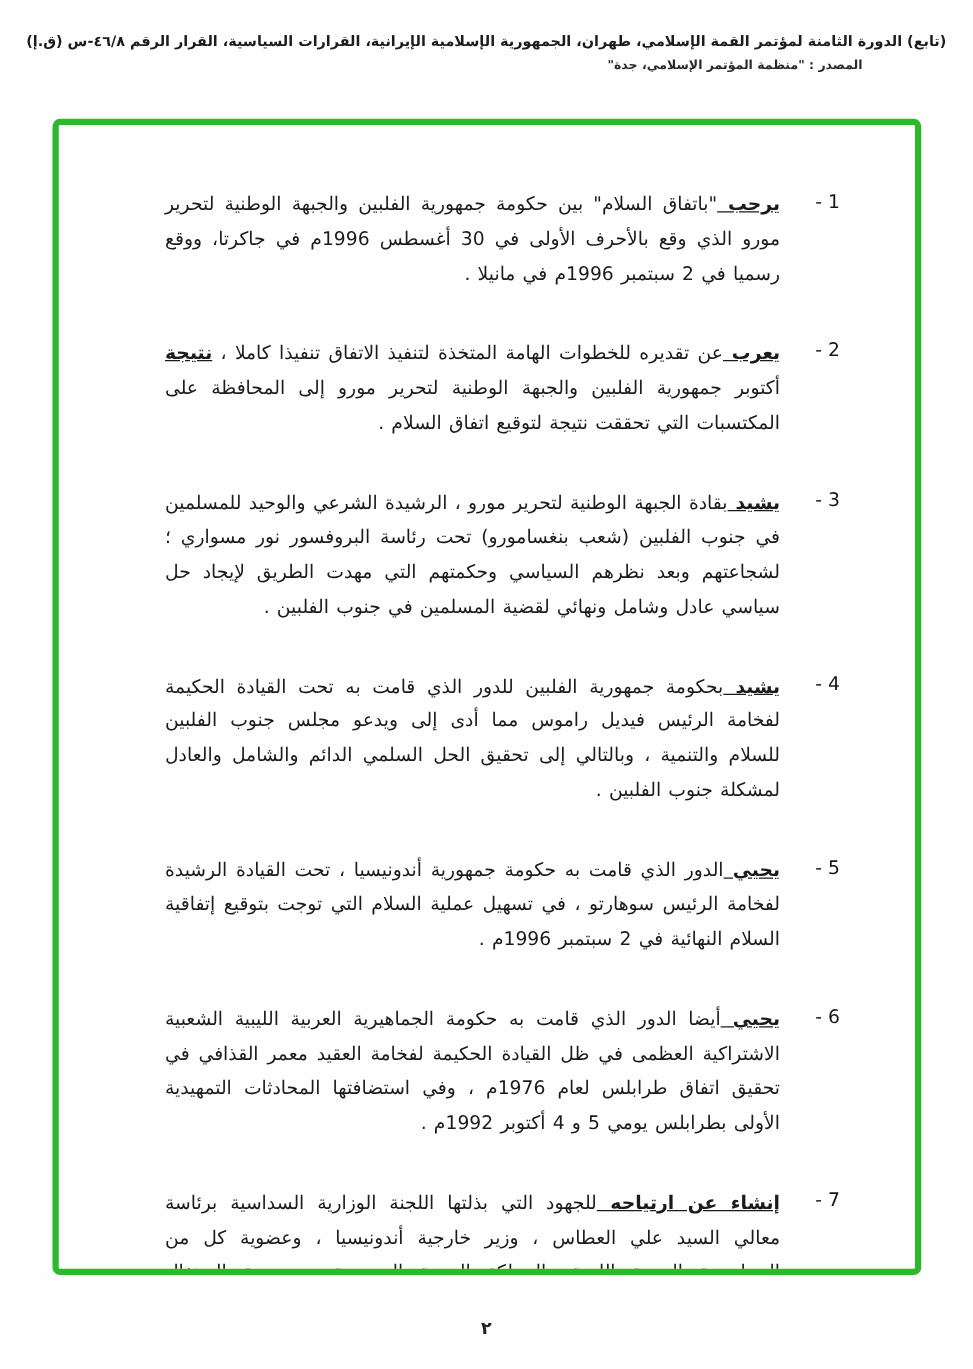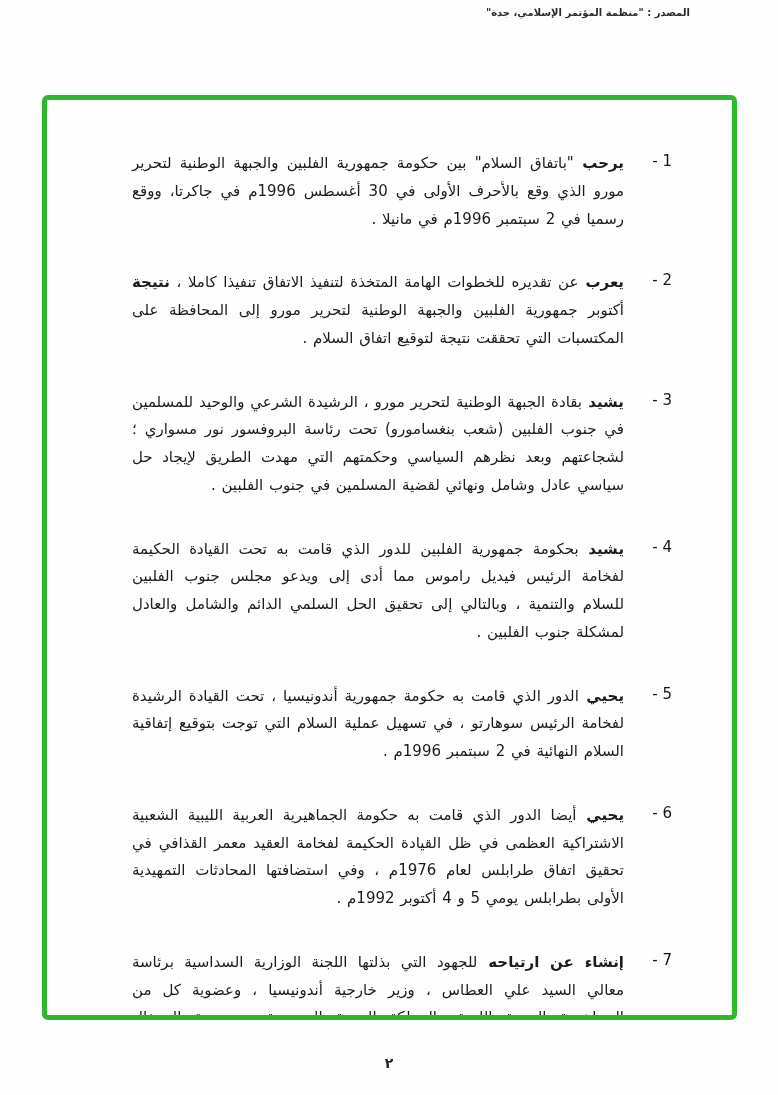--- a/index.html
+++ b/index.html
@@ -68,37 +68,39 @@
     flex: 1;
     font-size: 15px;
     line-height: 1.85;
     text-align: justify;
     text-align-last: right;
     color: #1b1b1b;
     word-spacing: 1px;
   }
   .item-text .bold {
     font-weight: 700;
+    text-decoration: underline;
   }
   .page-number {
     position: absolute;
     bottom: 24px;
     left: 0;
     width: 100%;
     text-align: center;
     font-size: 14px;
     font-weight: 700;
     color: #222222;
   }
 </style>
 </head>
 <body>
 
 <div class="page">
 
+  <div class="doc-header">(تابع) الدورة الثامنة لمؤتمر القمة الإسلامي، طهران، الجمهورية الإسلامية الإيرانية، القرارات السياسية، القرار الرقم ٤٦/٨-س (ق.إ)</div>
 
   <div class="doc-source">المصدر :  "منظمة المؤتمر الإسلامي، جدة"</div>
 
   <div class="annotation-box" style="border-color: rgb(45, 184, 45);">
     <div class="box-content">
 
     <div class="item">
           <div class="item-num">1 -</div>
           <div class="item-text"><span class="bold">يرحب </span><span>"باتفاق السلام" بين حكومة جمهورية الفلبين والجبهة الوطنية لتحرير مورو الذي وقع بالأحرف الأولى في 30 أغسطس 1996م في جاكرتا، ووقع رسميا في 2 سبتمبر 1996م في مانيلا .</span></div>
         </div>

